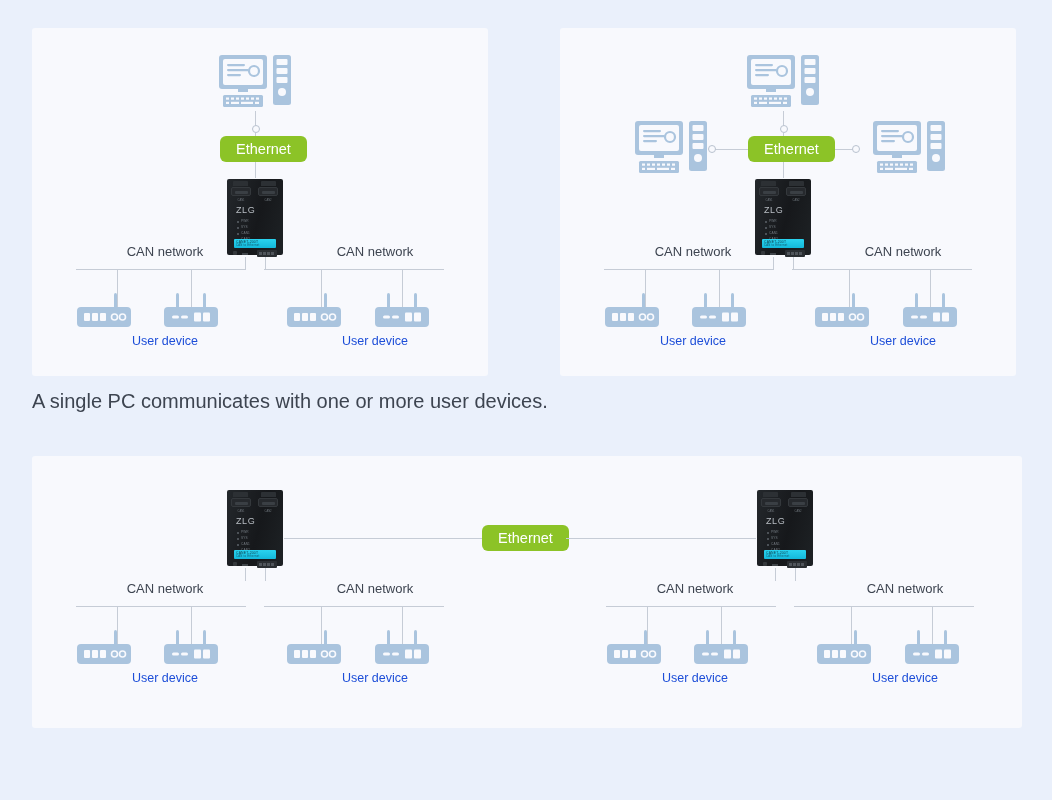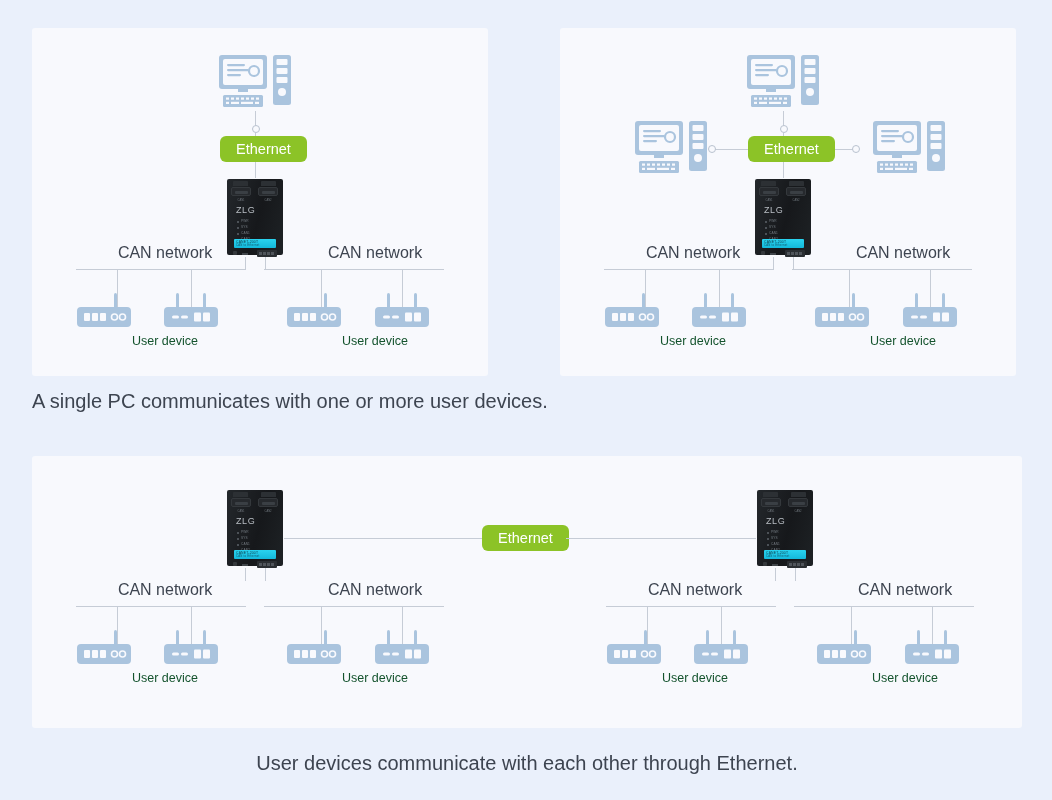--- a/index.html
+++ b/index.html
@@ -72,29 +72,29 @@
     height: 26px;
     border-radius: 6px;
     padding: 0 10px;
     white-space: nowrap;
     text-align: center;
   }
 
   
   .net-label {
     position: absolute;
-    font-size: 16px;
+    font-size: 13px;
     color: #3d4450;
     white-space: nowrap;
     text-align: center;
   }
   .dev-label {
     position: absolute;
     font-size: 12.5px;
-    color: #14532d;
+    color: #1d4ed8;
     white-space: nowrap;
     text-align: center;
   }
 
   
   .pc-icon { position: absolute; width: 74px; height: 56px; }
 
   
   .ud-icon { position: absolute; width: 54px; height: 34px; }
 
@@ -627,15 +627,14 @@
         <use href="#sym-ud-b"></use>
       </svg>
 
     <div class="dev-label" style="left:46px;  top:215px; width:174px;">User device</div>
     <div class="dev-label" style="left:256px; top:215px; width:174px;">User device</div>
     <div class="dev-label" style="left:576px; top:215px; width:174px;">User device</div>
     <div class="dev-label" style="left:786px; top:215px; width:174px;">User device</div>
   </div>
 
   <div class="caption" id="caption-1">A single PC communicates with one or more user devices.</div>
-  <div class="caption" id="caption-3">User devices communicate with each other through Ethernet.</div>
 
 </div>
 
 </body></html>

